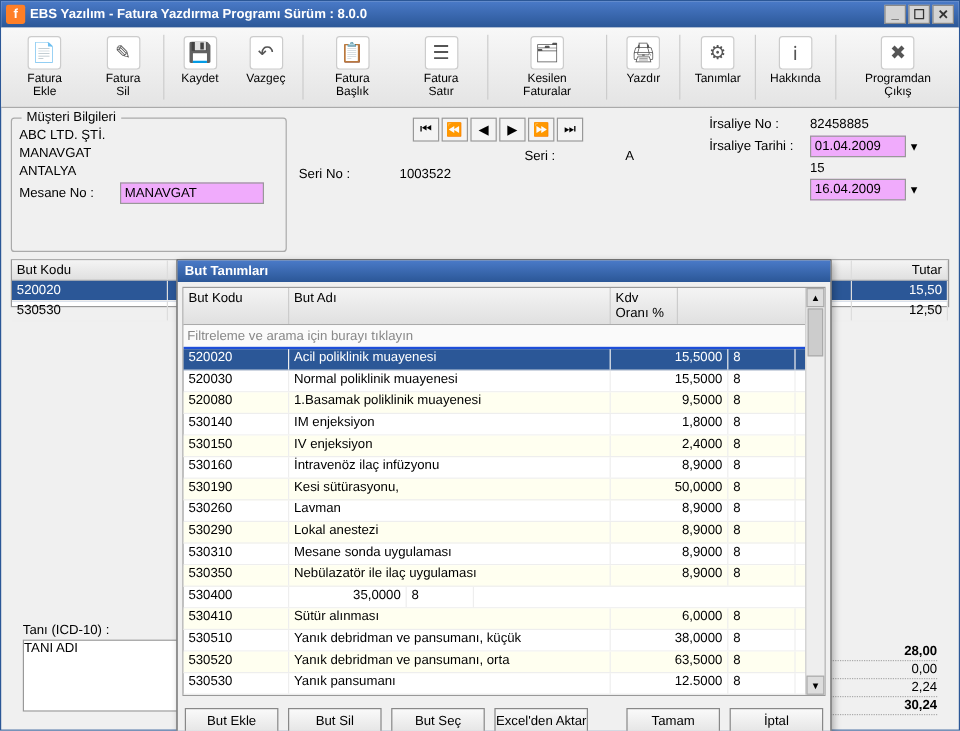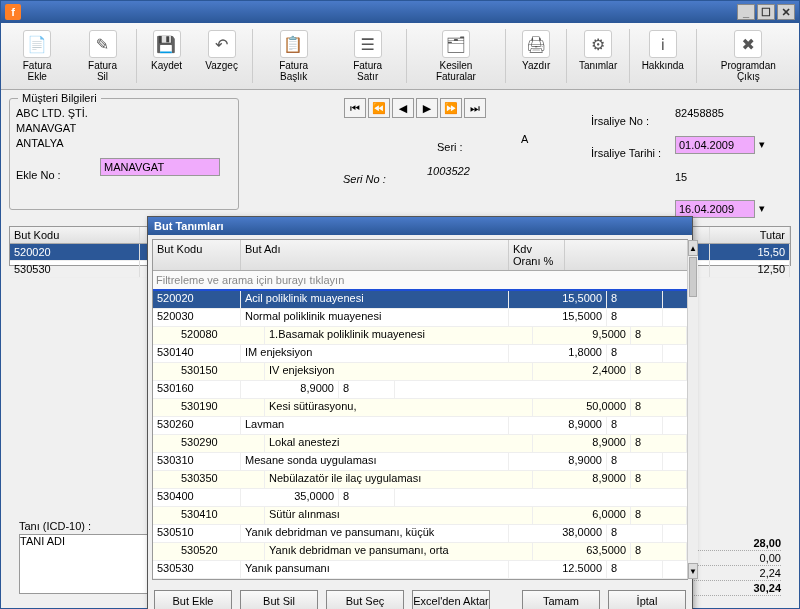--- a/index.html
+++ b/index.html
@@ -11,21 +11,21 @@
 .titlebar .ctl span{width:18px;height:16px;background:#d4d4d4;border:1px solid #888;display:inline-flex;align-items:center;justify-content:center;color:#333;}
 .toolbar{background:linear-gradient(#f8f8f8,#e4e4e4);border-bottom:1px solid #aaa;display:flex;padding:2px;gap:1px;}
 .tbtn{display:flex;flex-direction:column;align-items:center;padding:4px 8px;min-width:54px;border:1px solid transparent;cursor:pointer;}
 .tbtn .ico{width:28px;height:28px;background:#fff;border:1px solid #ccc;border-radius:3px;margin-bottom:2px;display:flex;align-items:center;justify-content:center;font-size:16px;color:#555;}
 .tbtn span{font-size:10px;text-align:center;}
 .tsep{width:1px;background:#ccc;margin:4px 2px;}
 .content{flex:1;padding:8px;position:relative;}
 .groupbox{border:1px solid #aaa;border-radius:3px;padding:8px 6px 6px 6px;position:relative;margin-bottom:6px;}
 .groupbox>legend,.gtitle{position:absolute;top:-7px;left:8px;background:#f0f0f0;padding:0 4px;font-size:11px;}
 .row{display:flex;align-items:center;margin-bottom:3px;gap:4px;}
-.row label{min-width:80px;margin-top:17px;}
+.row label{min-width:80px;}
 input,select{border:1px solid #999;padding:1px 3px;background:#f0abfc;height:18px;font-size:11px;}
 .rec-nav{display:flex;gap:2px;}
 .rec-nav button{width:22px;height:20px;border:1px solid #999;background:#f4f4f4;cursor:pointer;}
 .grid{border:1px solid #999;background:#fff;}
 .grid-h{display:flex;background:linear-gradient(#f4f4f4,#e0e0e0);border-bottom:1px solid #aaa;}
 .grid-h>div,.grid-r>div{padding:2px 4px;border-right:1px solid #ddd;}
 .grid-r{display:flex;border-bottom:1px solid #eee;}
 .sel{background:#2b5797;color:#fff;}
 .totals{position:absolute;bottom:12px;right:18px;width:180px;}
 .totals .trow{display:flex;justify-content:space-between;border-bottom:1px dotted #aaa;padding:1px 0;}
@@ -34,39 +34,40 @@
 .tani textarea{width:340px;height:60px;border:1px solid #999;}
 
 .modal{position:absolute;top:126px;left:146px;width:546px;background:#f0f0f0;border:1px solid #555;box-shadow:2px 2px 6px rgba(0,0,0,.3);}
 .modal .mtitle{background:linear-gradient(#4a7ac8,#2b5797);color:#fff;padding:3px 6px;font-weight:bold;}
 .modal .mgrid{margin:4px;border:1px solid #999;background:#fff;}
 .mgrid-h{display:flex;background:linear-gradient(#f4f4f4,#e0e0e0);border-bottom:1px solid #aaa;}
 .mgrid-h>div{padding:3px 4px;border-right:1px solid #ccc;font-size:11px;}
 .mfilter{color:#888;padding:3px;border-bottom:2px solid #1d4ed8;background:#fafafa;}
 .mrow{display:flex;border-bottom:1px solid #eee;}
 .mrow>div{padding:1px 4px;border-right:1px solid #eee;height:17px;overflow:hidden;}
-.mrow.alt{background:#fffff0;padding-left:24px;}
+.mrow.alt{background:#fffff0;}
 .mrow.sel{background:#2b5797;color:#fff;}
 .mbtns{display:flex;gap:8px;padding:6px;}
 .mbtns button{width:78px;height:22px;border:1px solid #888;background:linear-gradient(#fafafa,#e4e4e4);cursor:pointer;}
 .mbtns .gap{flex:1;}
 .scrollbar{width:16px;background:#eee;border-left:1px solid #ccc;display:flex;flex-direction:column;}
 .scrollbar .arr{height:16px;background:#ddd;border:1px solid #aaa;display:flex;align-items:center;justify-content:center;font-size:8px;}
 .scrollbar .thumb{height:40px;background:#ccc;border:1px solid #aaa;margin:1px;}
 .c-code{width:88px;}
 .c-name{width:268px;}
 .c-price{width:98px;text-align:right;}
 .c-kdv{width:56px;text-align:left;}
 </style>
 </head>
 <body>
 
 <div class="window">
   <div class="titlebar">
     <span class="icon">f</span>
+    <span>EBS Yazılım - Fatura Yazdırma Programı Sürüm : 8.0.0</span>
     <div class="ctl">
       <span>_</span>
       <span>☐</span>
       <span>✕</span>
     </div>
   </div>
 
   <div class="toolbar" id="toolbar">
       <div class="tbtn">
         <div class="ico">📄</div>
@@ -128,41 +129,41 @@
         <div class="row">
             <span>ABC LTD. ŞTİ.</span>
           </div>
         <div class="row">
             <span>MANAVGAT</span>
           </div>
         <div class="row">
             <span>ANTALYA</span>
           </div>
         <div class="row">
-          <label>Ekle No :</label>
+          <label>Mesane No :</label>
           <input style="width: 120px;" value="MANAVGAT">
         </div>
       </div>
 
       <div style="flex:1;">
         <div class="row" style="justify-content:center;">
           <div class="rec-nav">
             <button>⏮</button>
             <button>⏪</button>
             <button>◀</button>
             <button>▶</button>
             <button>⏩</button>
             <button>⏭</button>
           </div>
         </div>
         <div class="row" style="justify-content:flex-end;margin-top:6px;">
           <label>Seri :</label>
           <span style="width:60px;">A</span>
         </div>
-        <div class="row" style="justify-content:center;font-style:italic;">
+        <div class="row" style="justify-content:flex-start;">
           <label>Seri No :</label>
           <span style="width:60px;">1003522</span>
         </div>
       </div>
 
       <div style="width:200px;">
         <div class="row">
             <label>İrsaliye No :</label>
             <span>82458885</span>
           </div>
@@ -264,20 +265,21 @@
                   <div class="c-kdv">8</div>
                 </div>
                 <div class="mrow alt">
                   <div class="c-code">530150</div>
                   <div class="c-name">IV enjeksiyon</div>
                   <div class="c-price">2,4000</div>
                   <div class="c-kdv">8</div>
                 </div>
                 <div class="mrow">
                   <div class="c-code">530160</div>
+                  <div class="c-name">İntravenöz ilaç infüzyonu</div>
                   <div class="c-price">8,9000</div>
                   <div class="c-kdv">8</div>
                 </div>
                 <div class="mrow alt">
                   <div class="c-code">530190</div>
                   <div class="c-name">Kesi sütürasyonu,</div>
                   <div class="c-price">50,0000</div>
                   <div class="c-kdv">8</div>
                 </div>
                 <div class="mrow">

